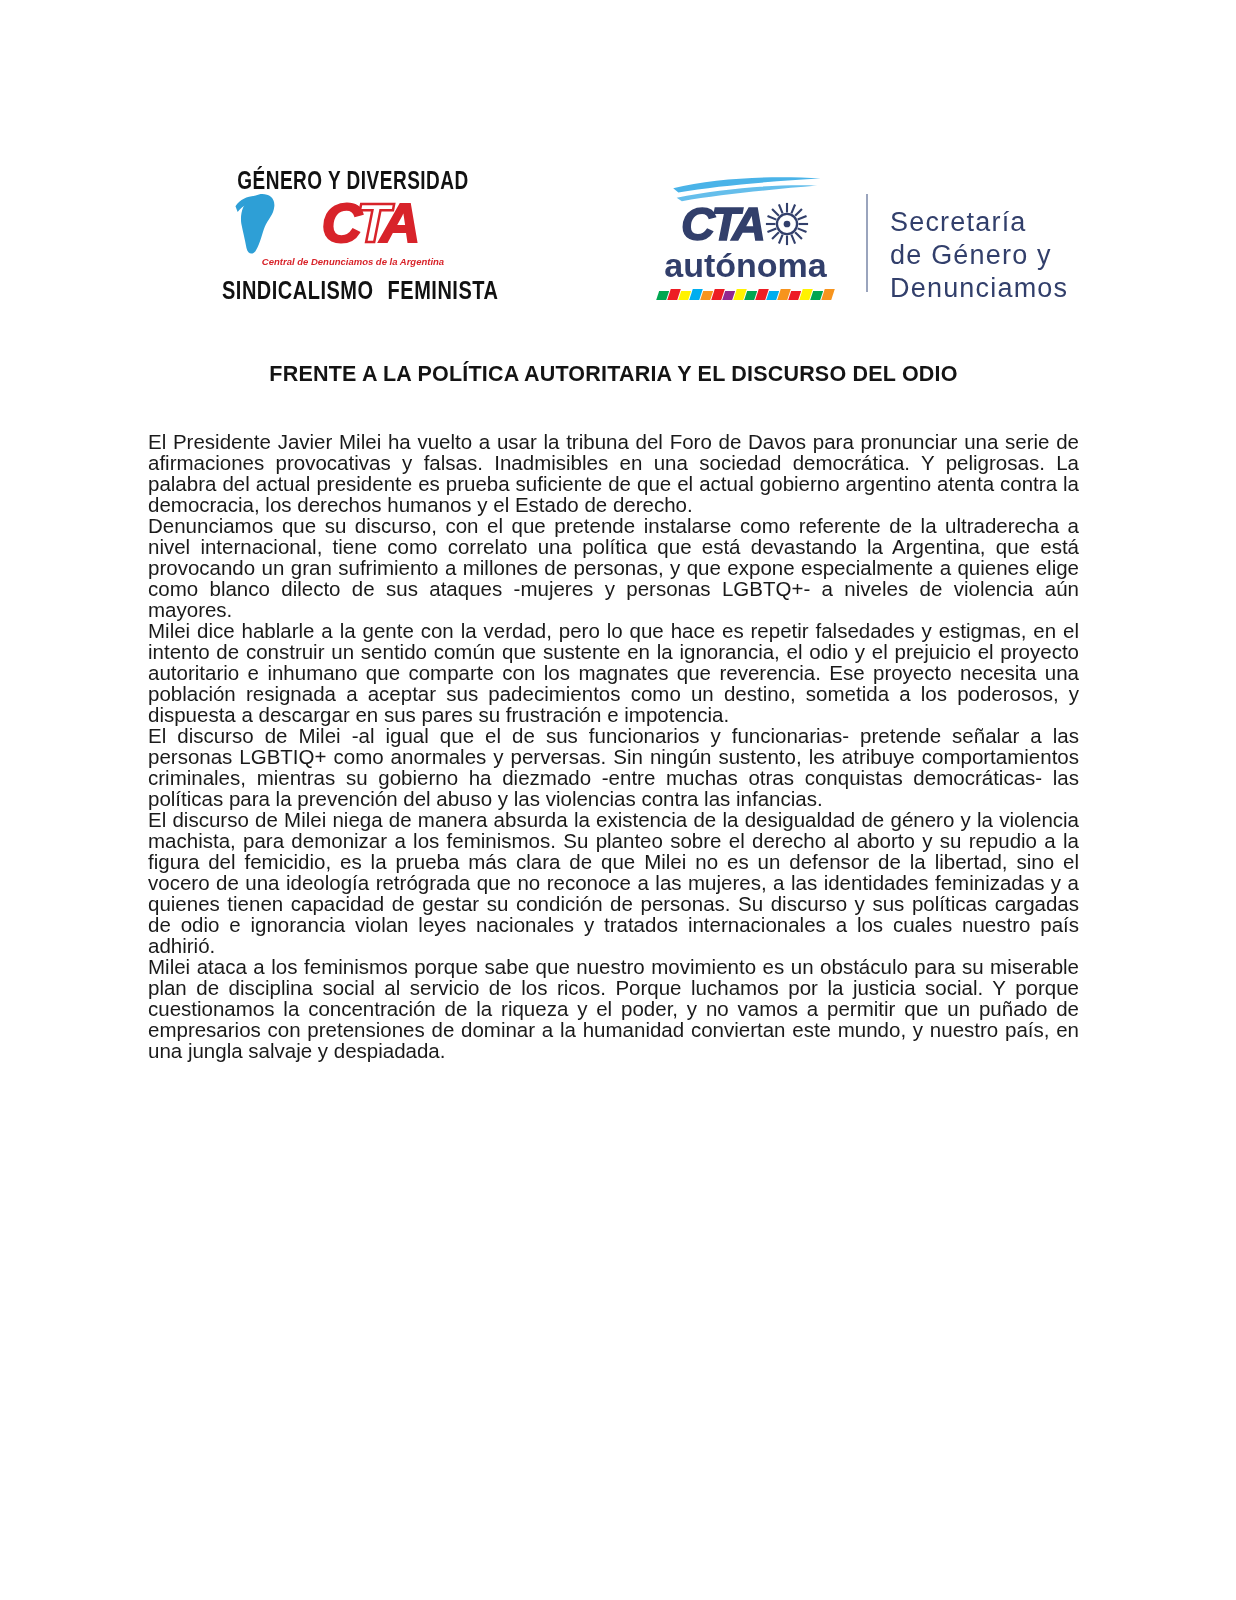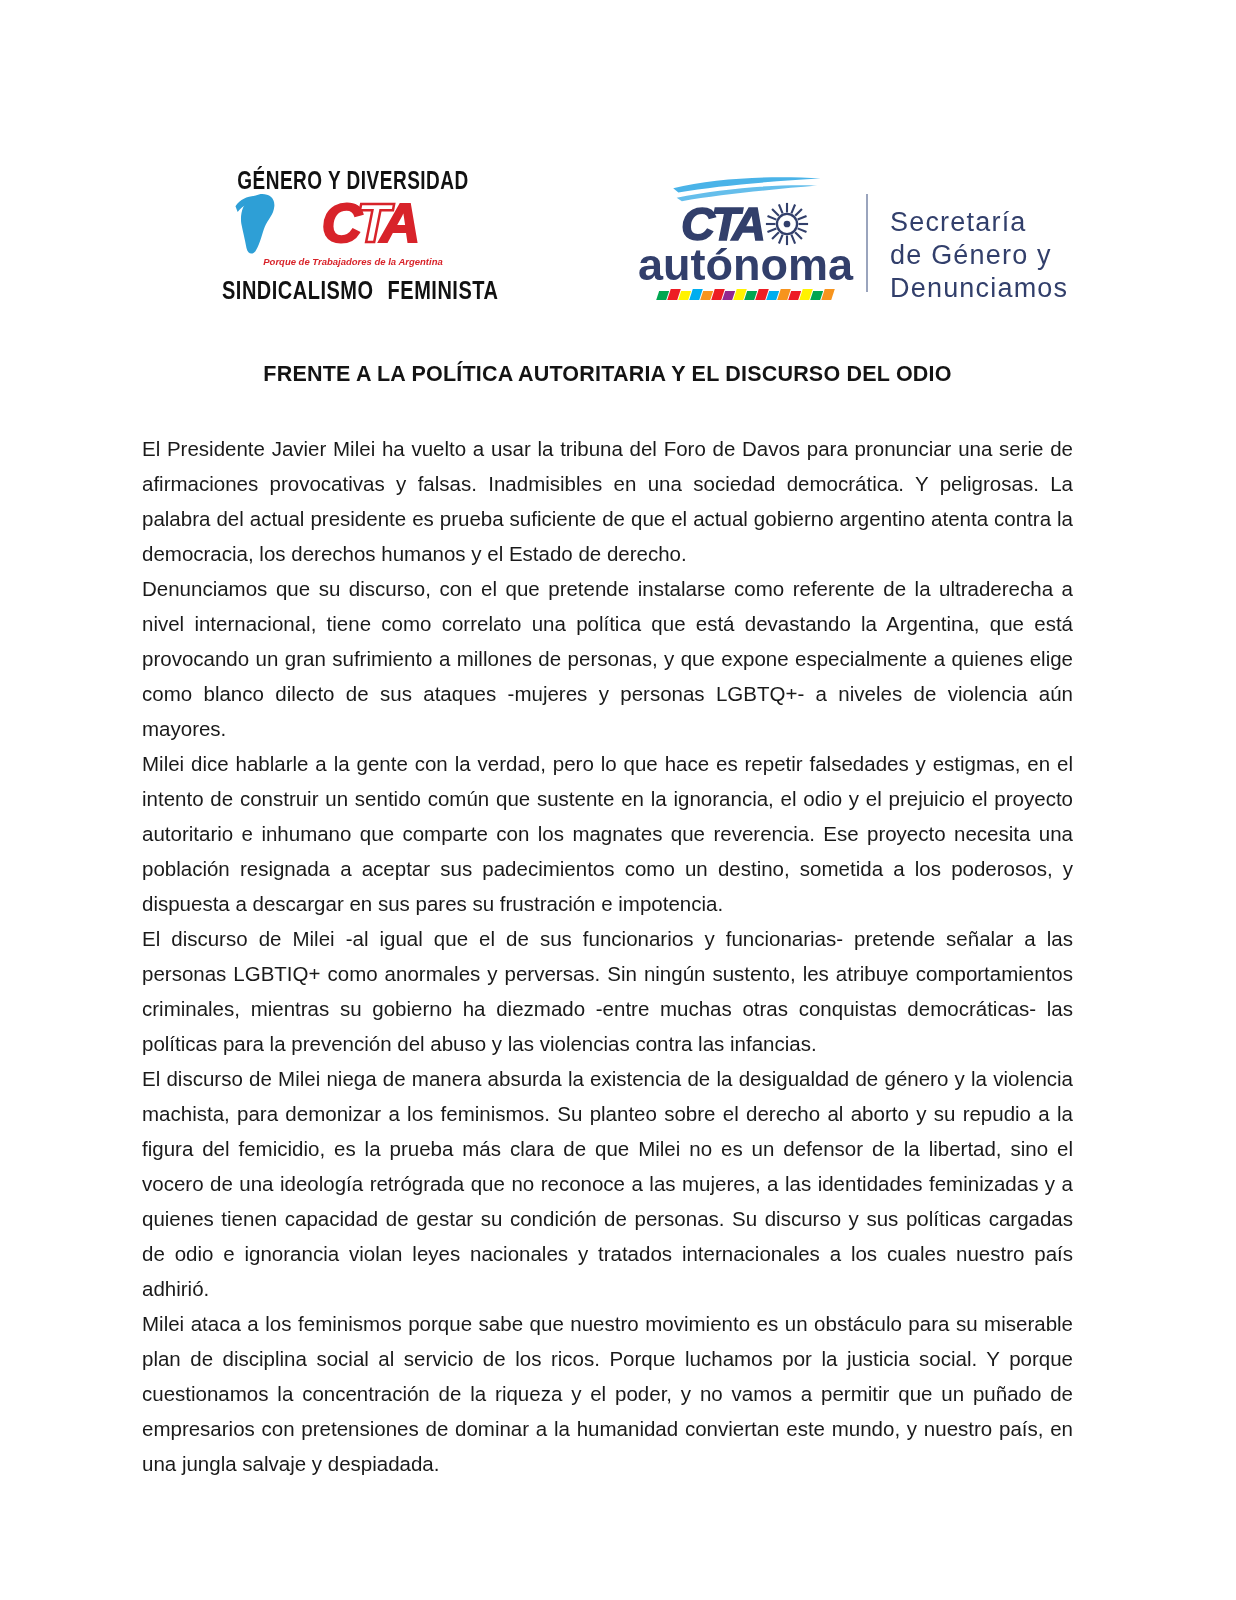--- a/index.html
+++ b/index.html
@@ -97,21 +97,21 @@
     font-weight: bold;
     font-style: italic;
     line-height: 48px;
     letter-spacing: -4px;
     color: var(--navy);
     -webkit-text-stroke: 1.5px var(--navy);
     white-space: nowrap;
   }
   .sun { width: 46px; height: 46px; margin-left: 2px; }
   .autonoma {
-    font-size: 45px;
+    font-size: 34px;
     font-weight: bold;
     color: var(--navy);
     line-height: 34px;
     margin-top: 0px;
     letter-spacing: 0px;
   }
   .strip {
     display: flex;
     gap: 1px;
     margin-top: 7px;
@@ -131,54 +131,54 @@
     left: 890px; top: 206px;
     font-size: 27px;
     line-height: 33px;
     color: var(--navy);
     letter-spacing: 1.2px;
   }
 
   
   .doc {
     position: absolute;
-    left: 142px; top: 362px;
+    left: 148px; top: 362px;
     width: 931px;
   }
   .doc-title {
     margin: 0 0 44px 0;
     font-size: 21.5px;
     font-weight: bold;
     color: #141414;
     text-align: center;
     letter-spacing: 0.2px;
   }
   .doc p {
     margin: 0;
     font-size: 20.5px;
-    line-height: 35px;
+    line-height: 21px;
     color: #1a1a1a;
     text-align: justify;
   }
 </style>
 </head>
 <body>
 
 <div class="page">
 
   <div class="logo-left">
     <div class="ll-top">GÉNERO Y DIVERSIDAD</div>
     <div class="ll-mid">
       <svg class="ll-map" viewBox="0 0 60 90">
         <path d="M2,22 C10,11 22,6 36,9 C26,14 12,21 5,30 Z" style="fill:var(--blue)"></path>
         <path d="M34,6 C46,4 56,10 55,22 C54,34 46,40 42,50 C38,60 36,72 30,82 C26,89 19,88 17,79 C15,68 12,56 10,46 C8,34 12,18 22,11 C26,8 30,7 34,6 Z" style="fill:var(--blue)"></path>
       </svg>
       <div class="cta-red"><span>C</span><span class="t-white">T</span><span>A</span></div>
     </div>
-    <div class="ll-sub">Porque de Trabajadores de la Argentina</div>
+    <div class="ll-sub">Central de Denunciamos de la Argentina</div>
     <div class="ll-bottom">SINDICALISMO FEMINISTA</div>
   </div>
 
   <div class="logo-right">
     <svg class="swoosh" viewBox="0 0 180 30">
       <path d="M6,14 C55,2 125,-1 176,3 C122,6 58,11 12,19 Z" style="fill:var(--lightblue)"></path>
       <path d="M10,25 C62,14 132,9 172,11 C126,15 62,21 16,29 Z" style="fill:var(--lightblue)" opacity="0.85"></path>
     </svg>
     <div class="lr-mid">
       <div class="cta-navy">CTA</div>

